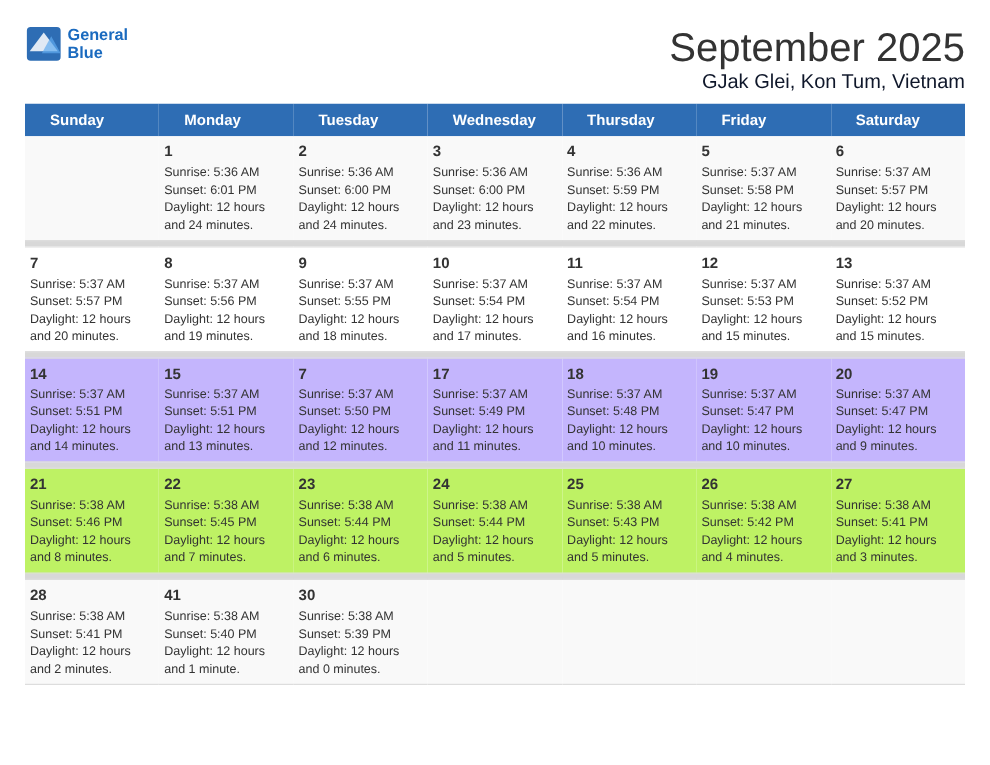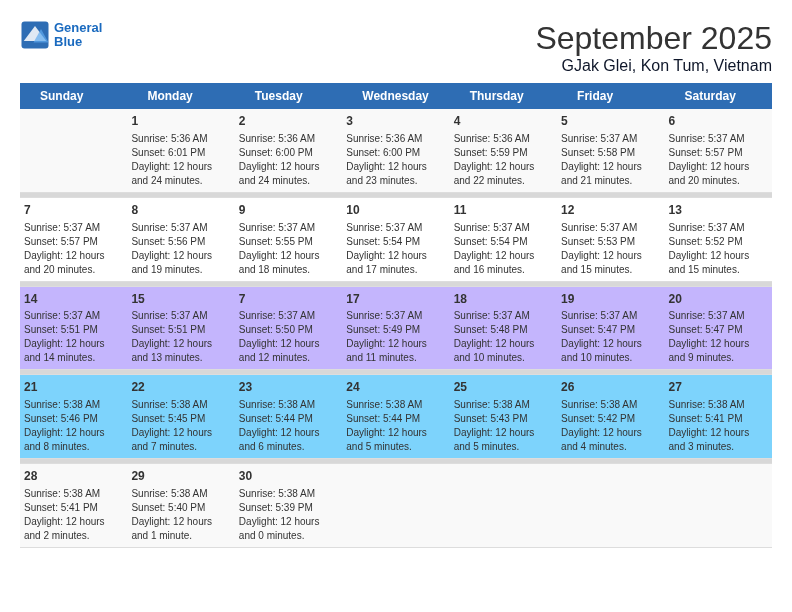--- a/index.html
+++ b/index.html
@@ -213,21 +213,21 @@
           <div class="cell-info">Sunrise: 5:37 AM<br>Sunset: 5:47 PM<br>Daylight: 12 hours and 10 minutes.</div>
         </td>
         <td>
           <span class="day-num">20</span>
           <div class="cell-info">Sunrise: 5:37 AM<br>Sunset: 5:47 PM<br>Daylight: 12 hours and 9 minutes.</div>
         </td>
       </tr>
       <tr style="background-color: rgb(216, 216, 216); height: 5px;">
         <td colspan="7" style="padding: 0px;"></td>
       </tr>
-      <tr style="background-color: #7dd3fc;">
+      <tr style="background-color: #bef264;">
         <td>
           <span class="day-num">21</span>
           <div class="cell-info">Sunrise: 5:38 AM<br>Sunset: 5:46 PM<br>Daylight: 12 hours and 8 minutes.</div>
         </td>
         <td>
           <span class="day-num">22</span>
           <div class="cell-info">Sunrise: 5:38 AM<br>Sunset: 5:45 PM<br>Daylight: 12 hours and 7 minutes.</div>
         </td>
         <td>
           <span class="day-num">23</span>
@@ -252,21 +252,21 @@
       </tr>
       <tr style="background-color: rgb(216, 216, 216); height: 5px;">
         <td colspan="7" style="padding: 0px;"></td>
       </tr>
       <tr style="background-color: rgb(249, 249, 249);">
         <td>
           <span class="day-num">28</span>
           <div class="cell-info">Sunrise: 5:38 AM<br>Sunset: 5:41 PM<br>Daylight: 12 hours and 2 minutes.</div>
         </td>
         <td>
-          <span class="day-num">29</span>
+          <span class="day-num">41</span>
           <div class="cell-info">Sunrise: 5:38 AM<br>Sunset: 5:40 PM<br>Daylight: 12 hours and 1 minute.</div>
         </td>
         <td>
           <span class="day-num">30</span>
           <div class="cell-info">Sunrise: 5:38 AM<br>Sunset: 5:39 PM<br>Daylight: 12 hours and 0 minutes.</div>
         </td>
         <td></td>
         <td></td>
         <td></td>
         <td></td>

